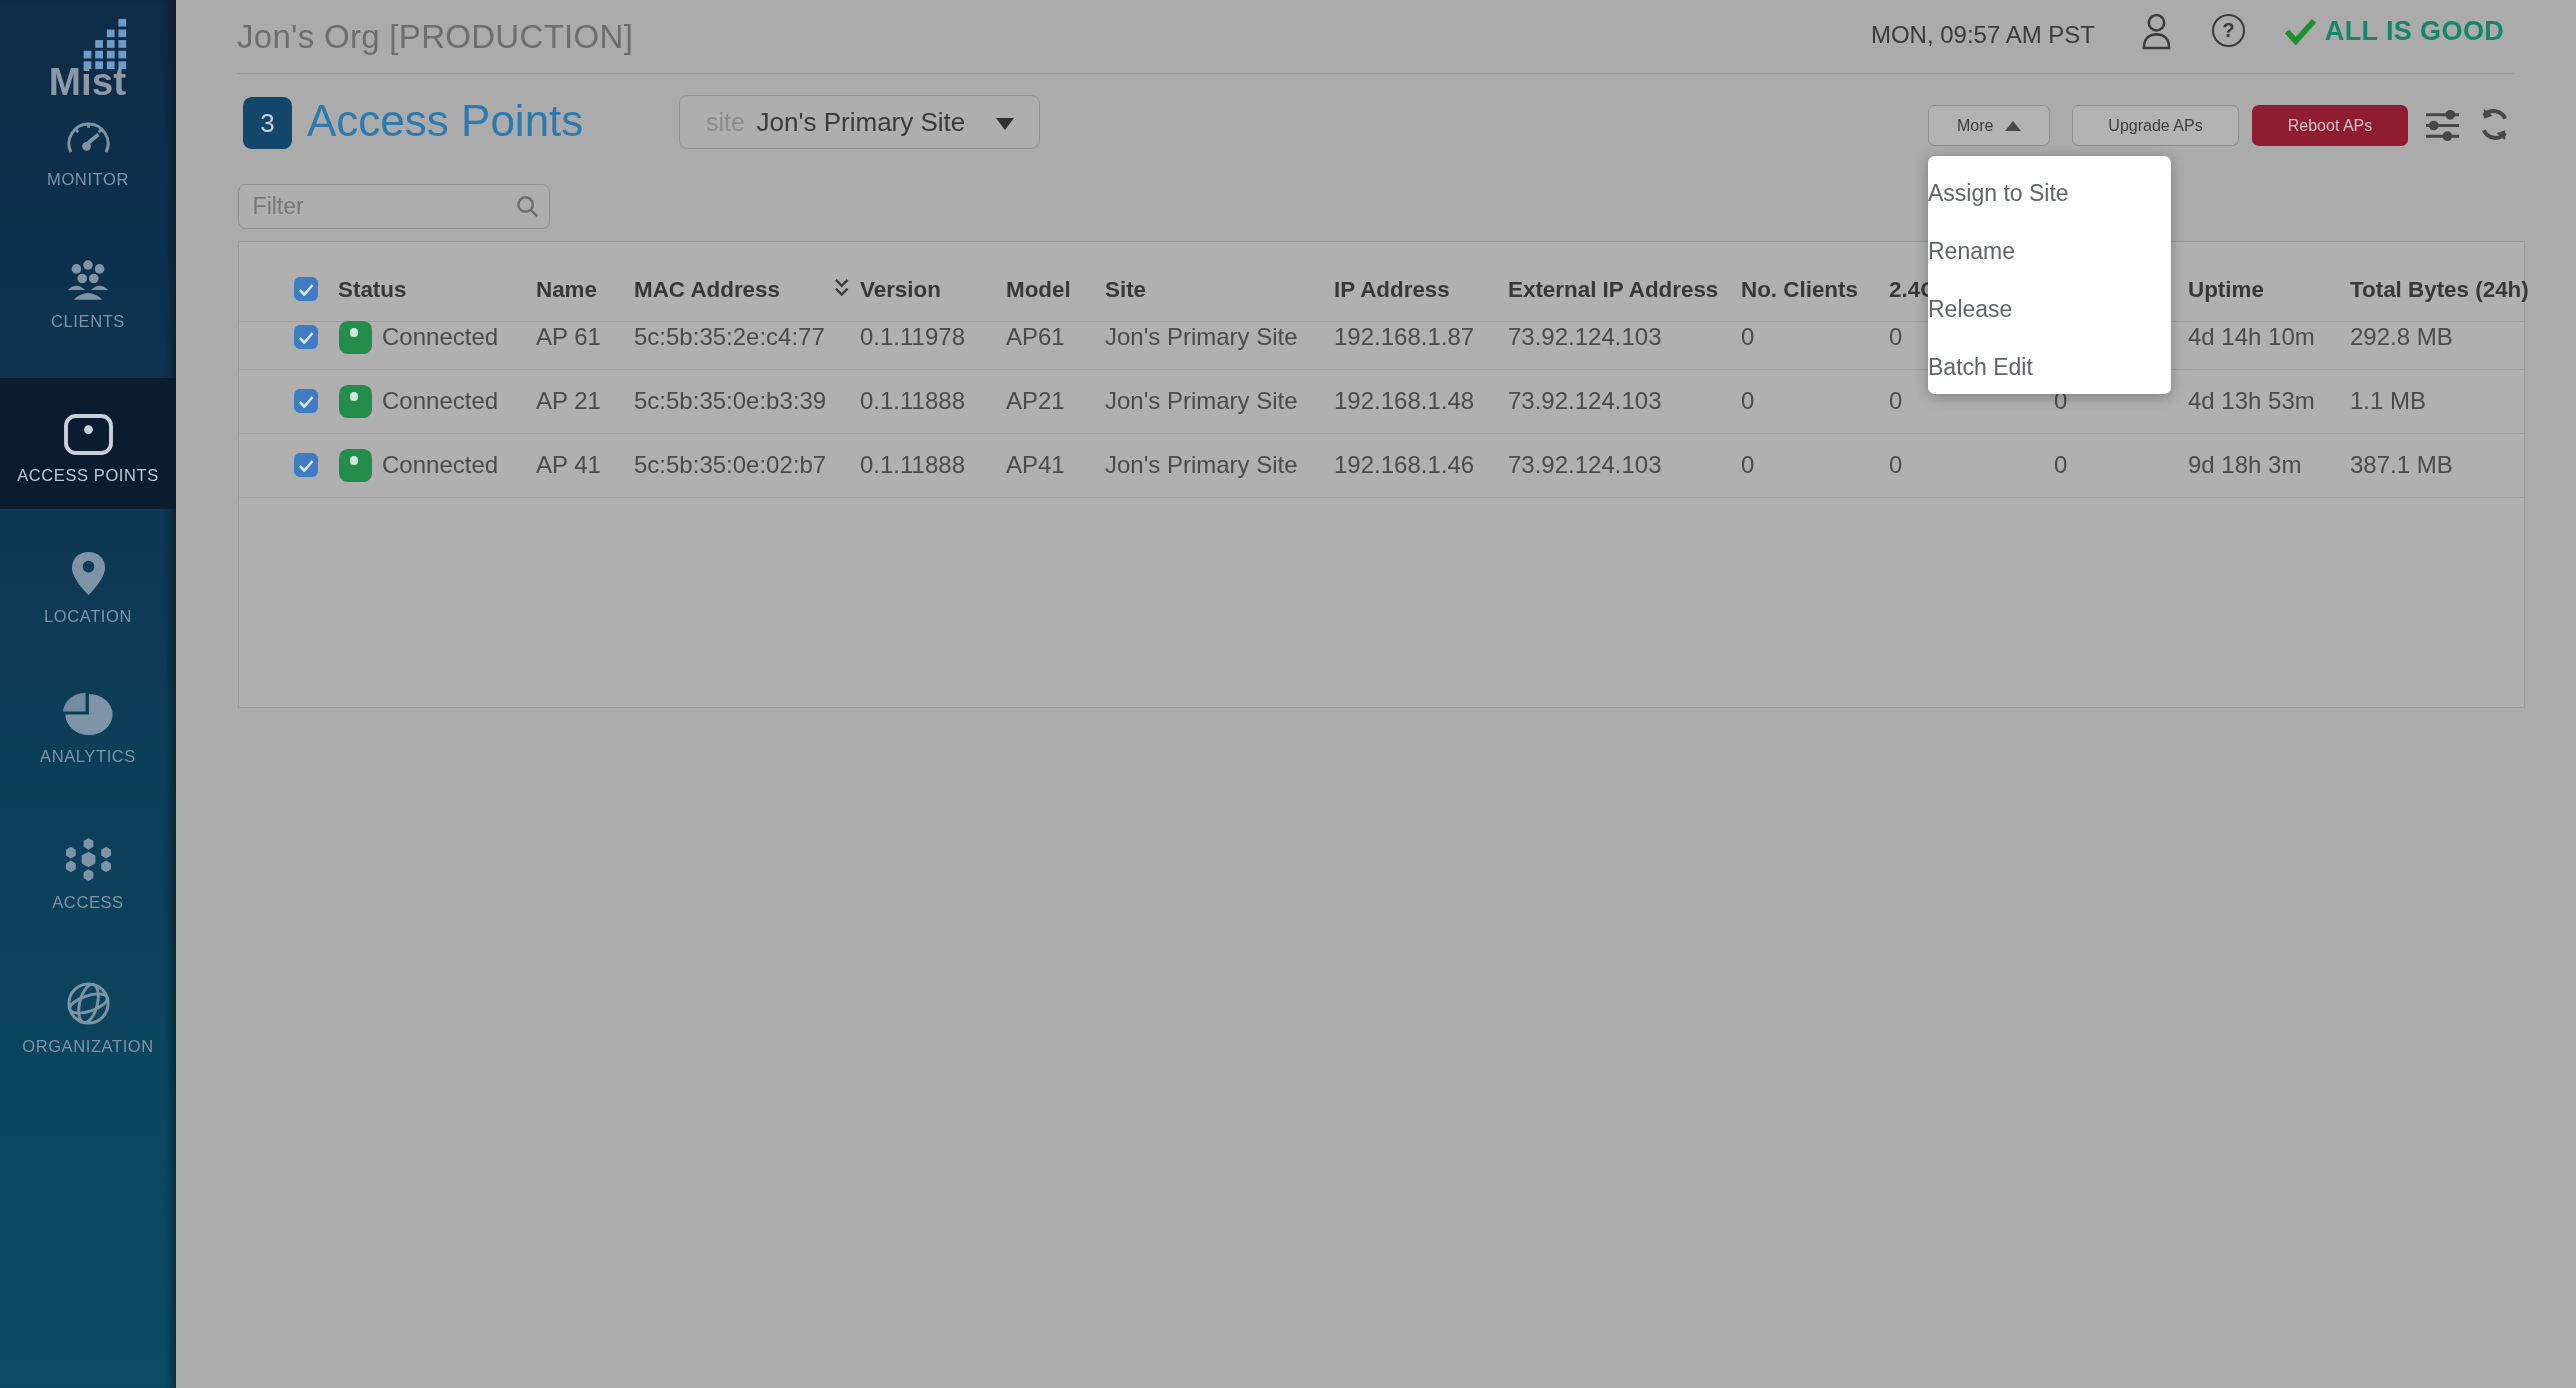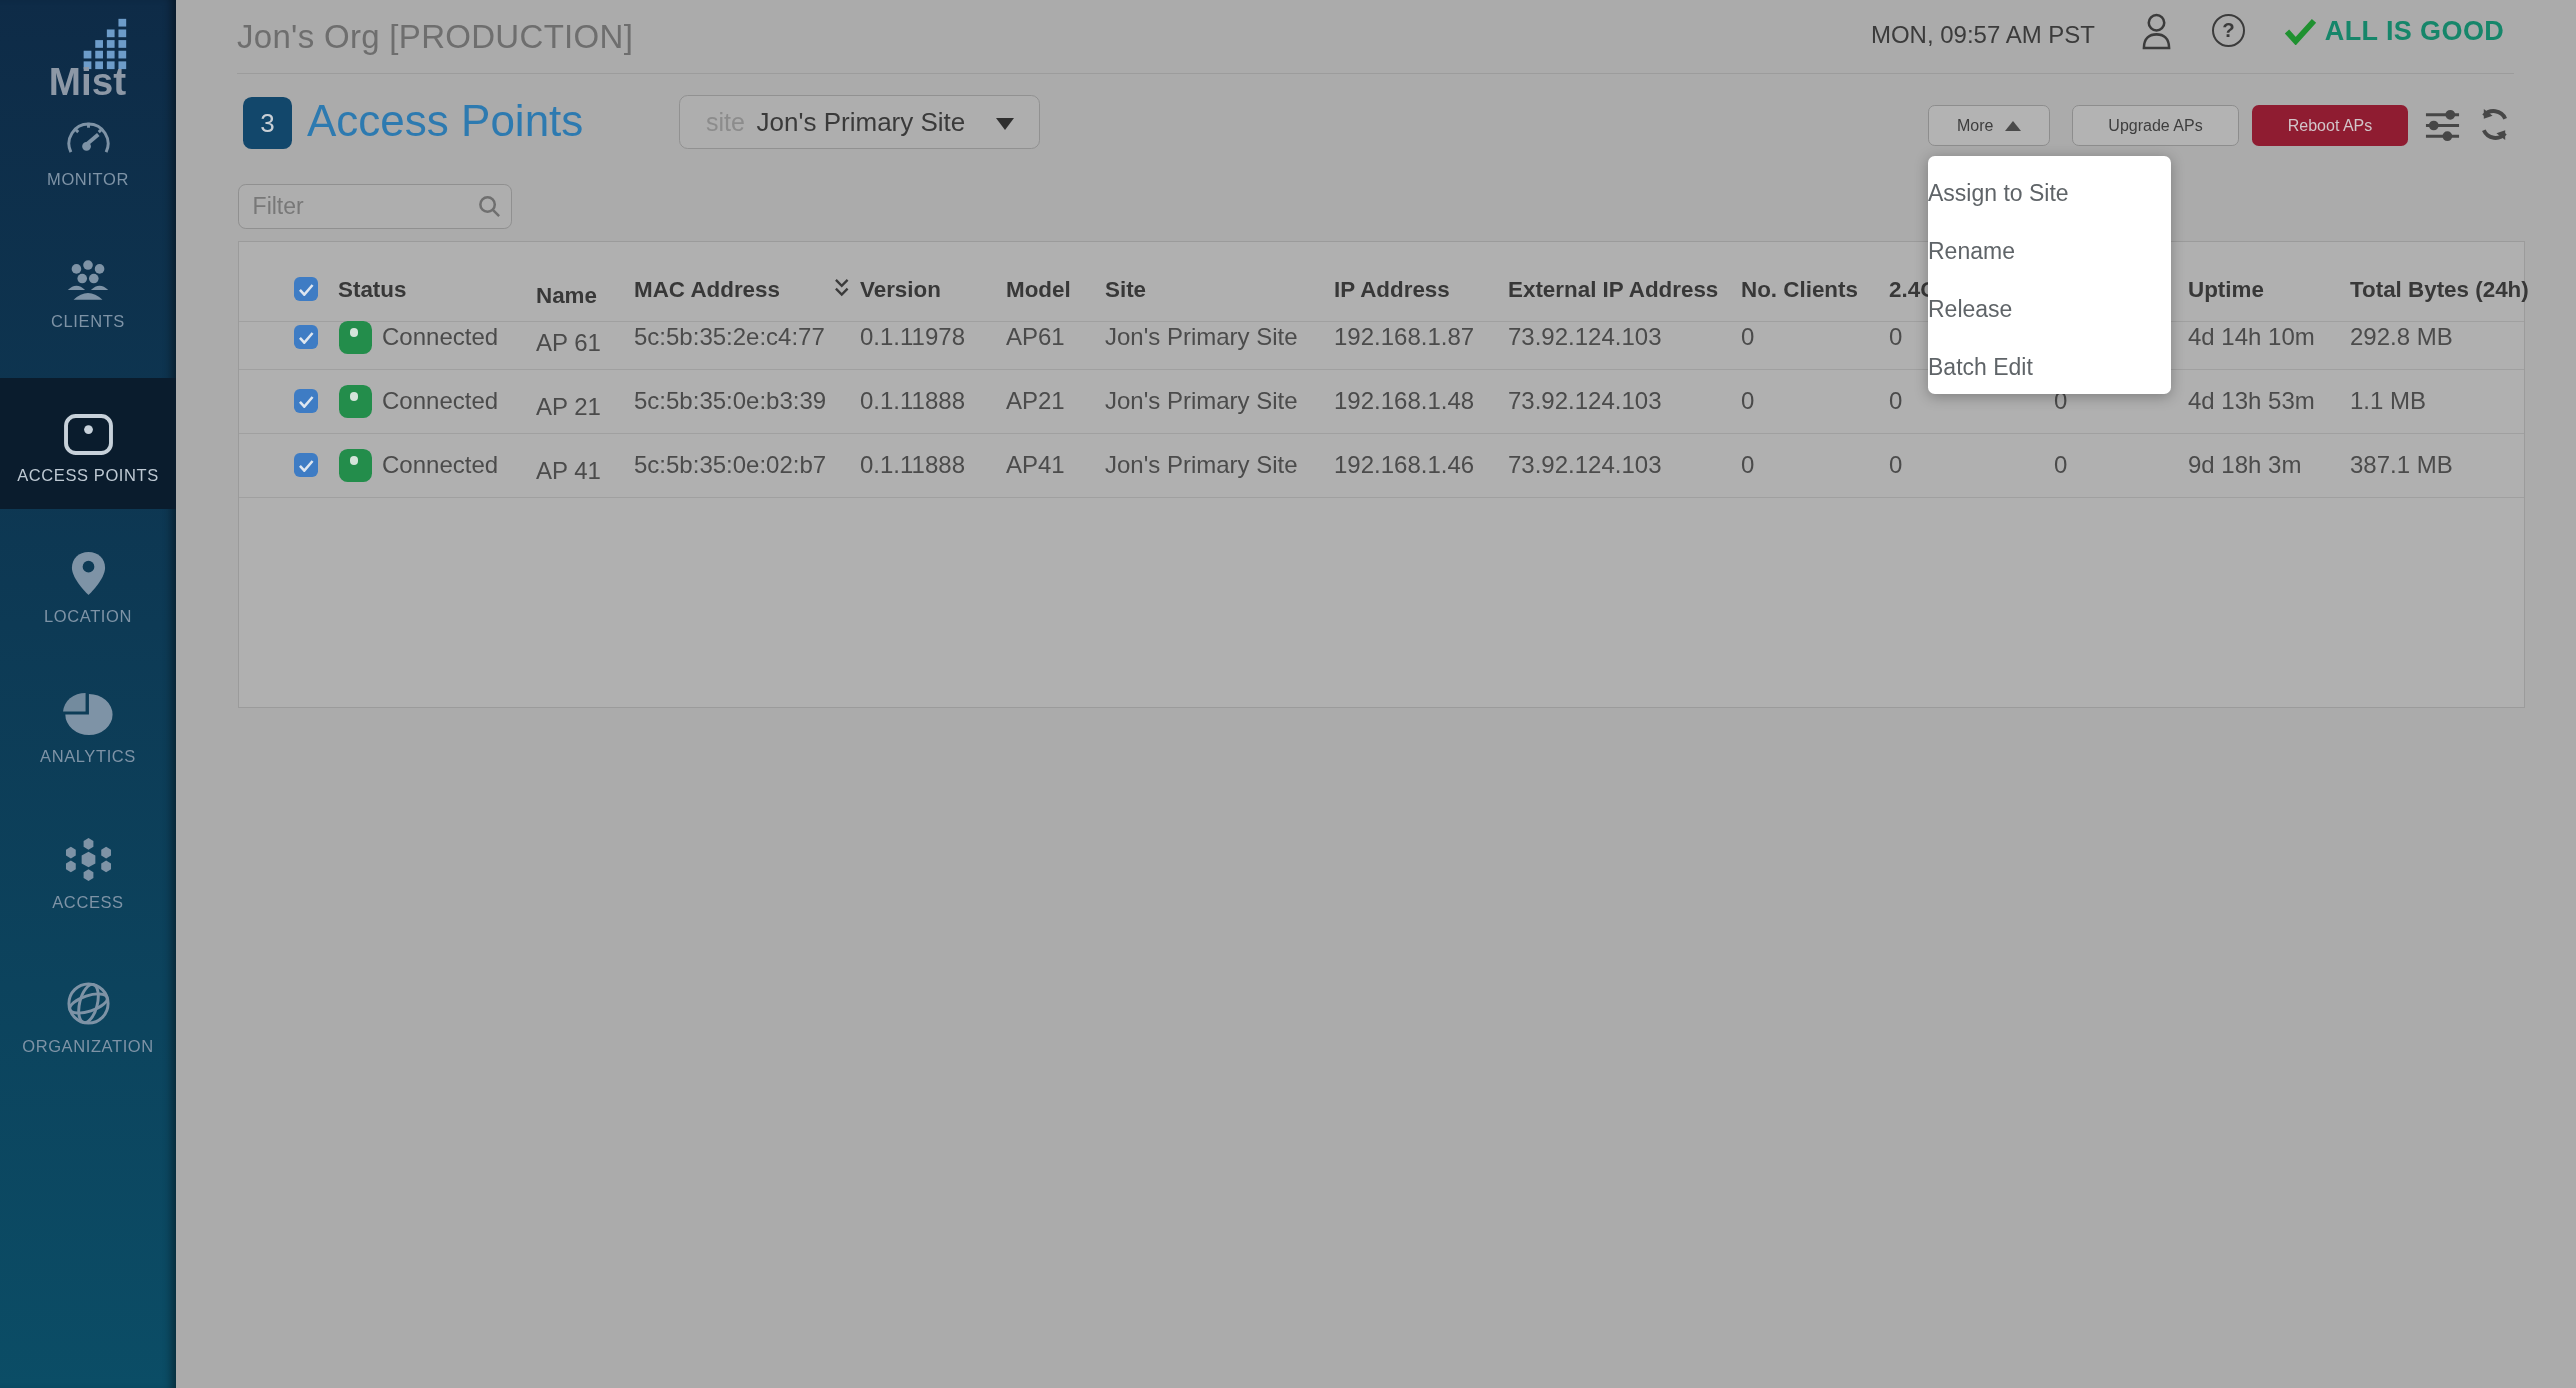--- a/index.html
+++ b/index.html
@@ -71,21 +71,21 @@
   .btn-more{ left:1928px; width:122px; }
   .tri-up{ width:0; height:0; margin-left:11.7px;
     border-left:8.7px solid transparent; border-right:8.7px solid transparent;
     border-bottom:10.7px solid #4a4a4a; }
   .btn-upgrade{ left:2072px; width:167px; }
   .btn-reboot{ left:2252px; width:156px; background:#8f1c31; border:none; color:#d2c6ca; }
   .tool-ic{ position:absolute; top:107px; }
   .sliders-ic{ left:2424px; }
   .refresh-ic{ left:2477px; }
   
-  .filter-wrap{ position:absolute; left:238px; top:184px; width:274px; height:45px; }
+  .filter-wrap{ position:absolute; left:238px; top:184px; width:312px; height:45px; }
   .filter-wrap input{
     width:100%; height:100%; border:1.9px solid #909090; border-radius:7.8px;
     background:#aeaeae; font-size:23px; color:#3c3c3c; padding:0 43px 0 13.6px;
     font-family:inherit; outline:none;
   }
   .filter-wrap input::placeholder{ color:#787878; opacity:1; }
   .search-ic{ position:absolute; right:9.7px; top:9.7px; }
   
   .table{
     position:absolute; left:238px; top:241px; width:2287px; height:467px;
@@ -103,21 +103,21 @@
   .thead .cbox{ top:19.4px; } .trow .cbox{ top:19.4px; }
   .ap-ic{
     position:absolute; left:100px; top:14.6px; width:33px; height:33px;
     background:#238d4b; border-radius:8.7px;
   }
   .ap-ic::after{
     content:""; position:absolute; left:10.7px; top:7.8px; width:8.7px; height:8.7px;
     border-radius:50%; background:#d4e4da;
   }
   
-  .c-status{ left:99px; } .c-statustxt{ left:143px; } .c-name{ left:297px;margin-top:6px; }
+  .c-status{ left:99px; } .c-statustxt{ left:143px; } .c-name{ left:297px; }
   .c-mac{ left:395px; } .c-sort{ left:594px; top:20.4px; } .c-version{ left:621px; }
   .c-model{ left:767px; } .c-site{ left:866px; } .c-ip{ left:1095px; }
   .c-extip{ left:1269px; } .c-clients{ left:1502px; } .c-g24{ left:1650px; }
   .c-g5{ left:1815px; } .c-uptime{ left:1949px; } .c-total{ left:2111px; }
   
   .dropdown{
     position:absolute; left:1928px; top:156px; width:243px; height:238px;
     background:#ffffff; border-radius:6.8px; z-index:20;
     box-shadow:0 2.9px 13.6px rgba(0,0,0,0.28);
     padding-top:7.8px;

